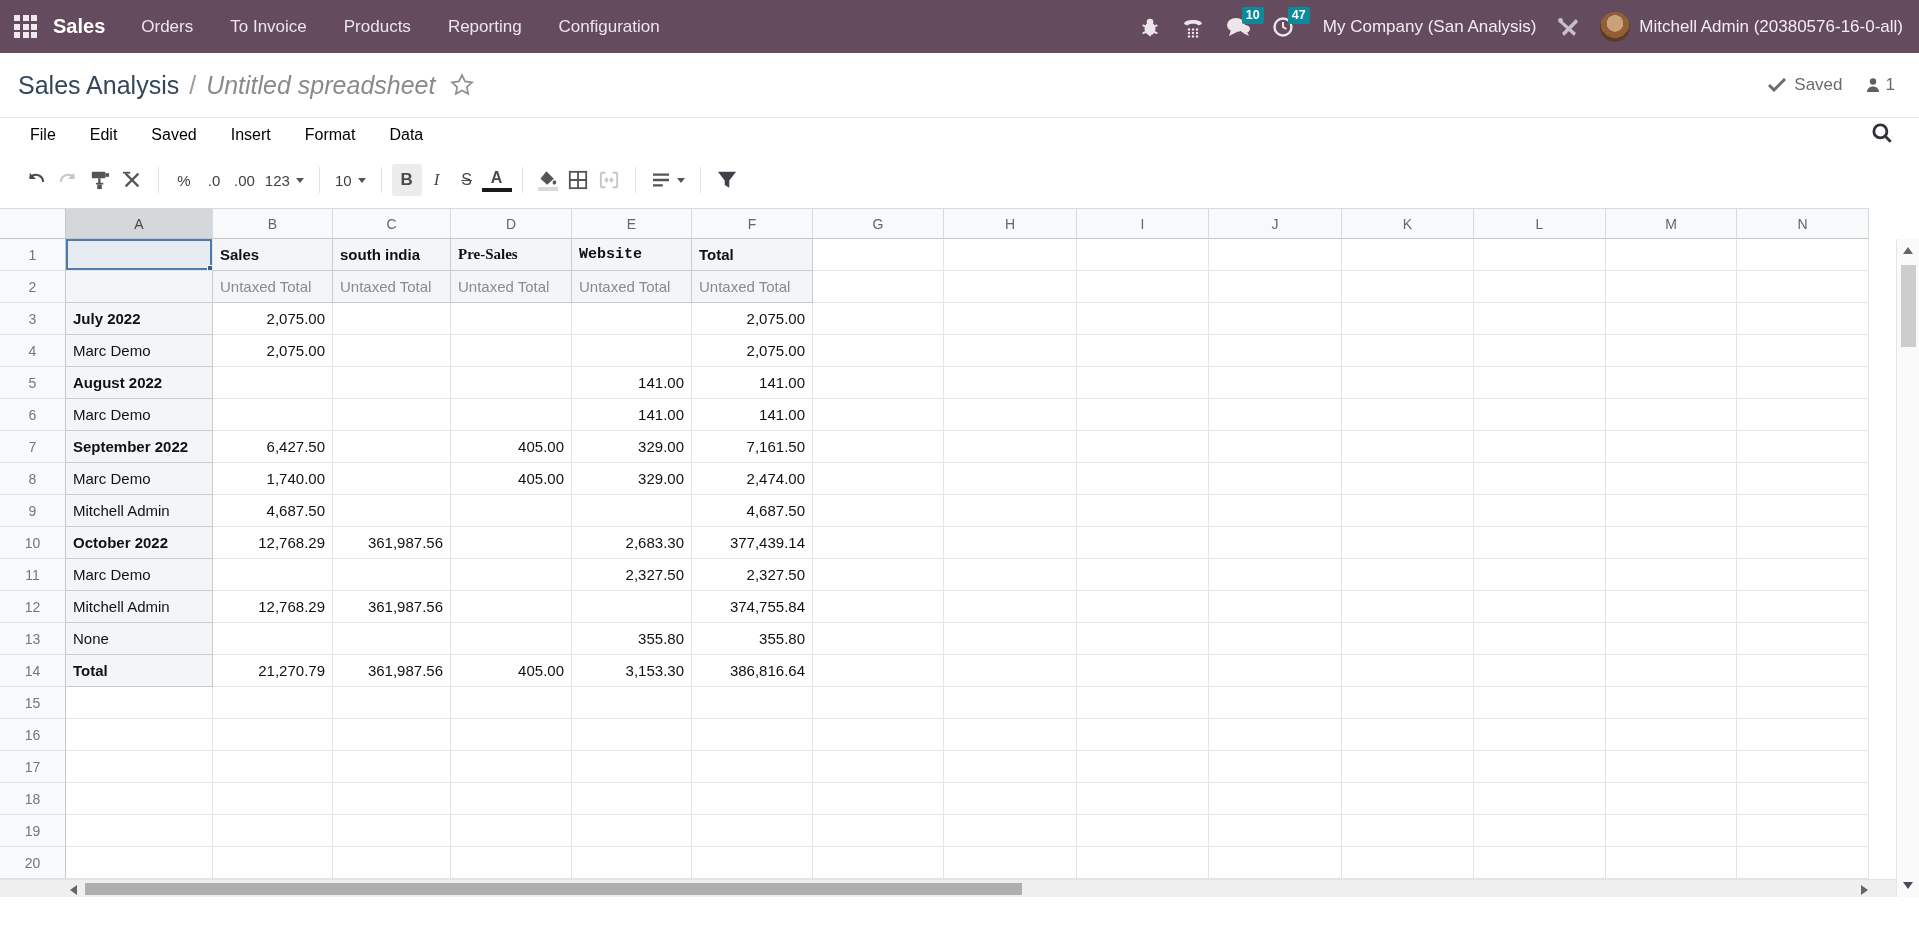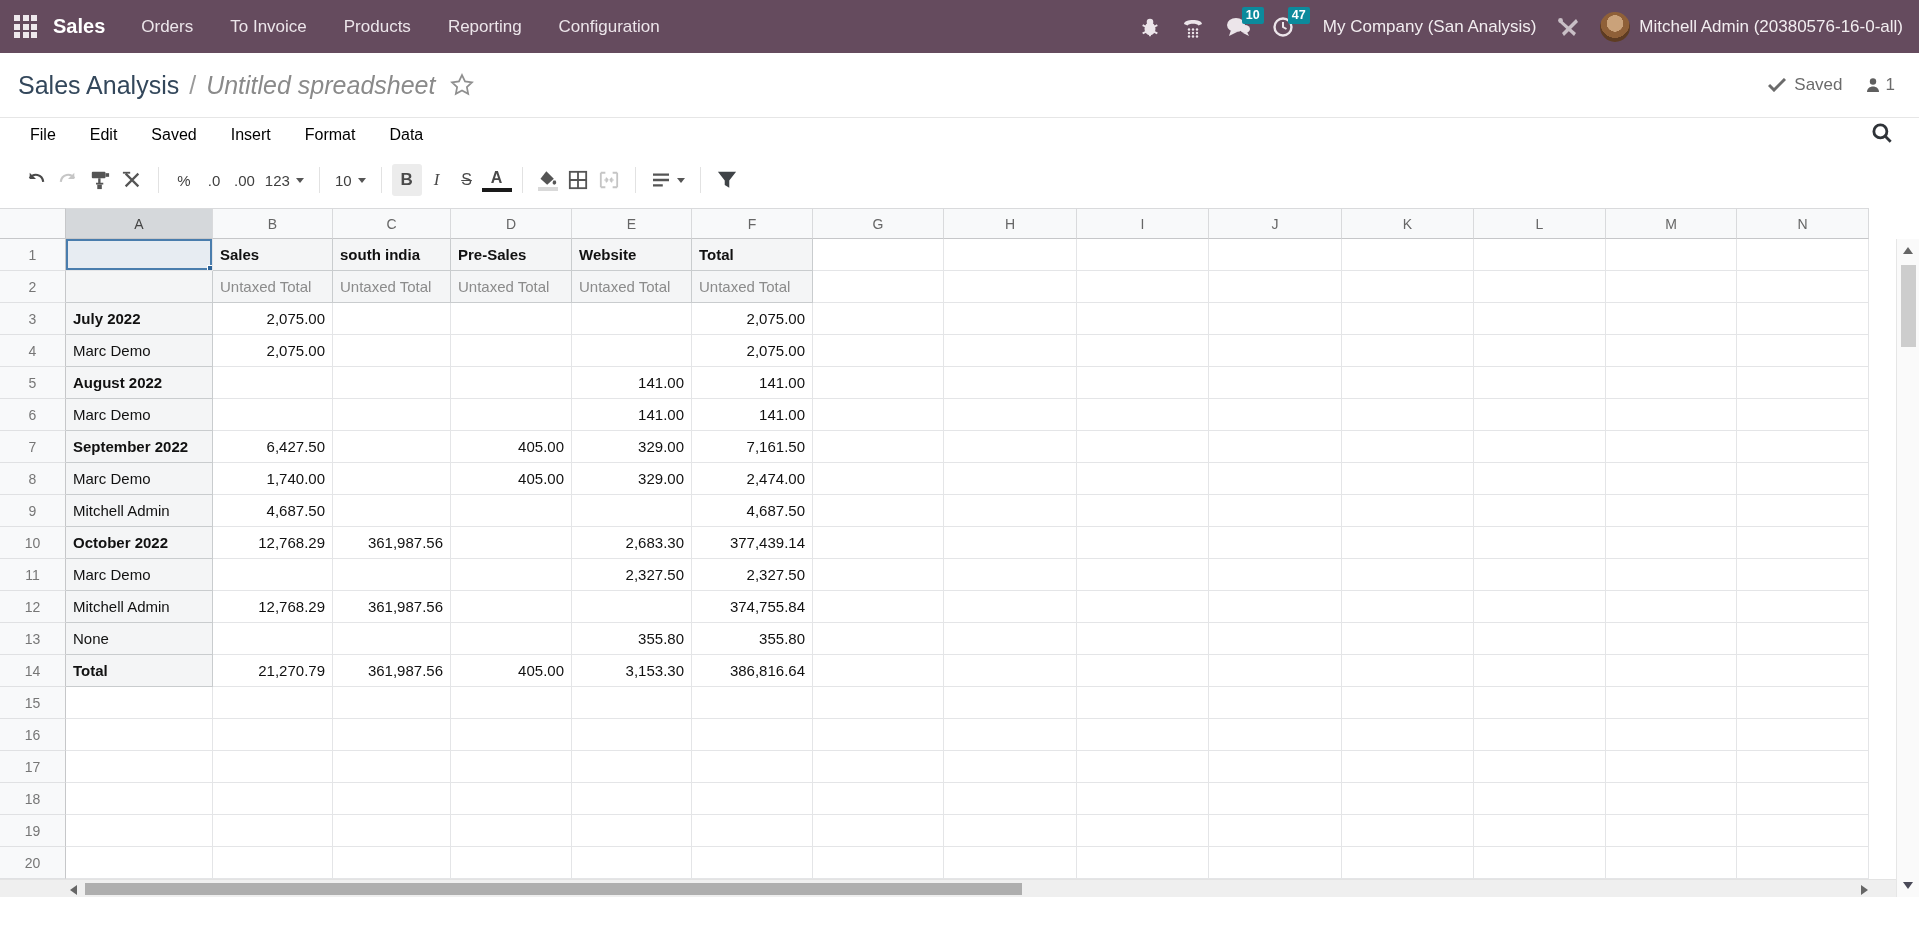--- a/index.html
+++ b/index.html
@@ -332,22 +332,22 @@
         <div class="colh" style="width: 131px;">M</div>
         <div class="colh" style="width: 132px;">N</div>
       </div>
       <div class="g-row">
         <div class="gut">1</div>
         <div class="cell selcell" style="width: 147px;">
           <span class="handle"></span>
         </div>
         <div class="cell ph b" style="width: 120px;">Sales</div>
         <div class="cell ph b" style="width: 118px;">south india</div>
-        <div class="cell ph b" style="width: 121px;">Pre-Sales</div>
-        <div class="cell ph b" style="width: 120px;">Website</div>
+        <div class="cell ph b" style="width: 121px; font-family: Liberation Serif, serif;">Pre-Sales</div>
+        <div class="cell ph b" style="width: 120px; font-family: Liberation Mono, monospace;">Website</div>
         <div class="cell ph b" style="width: 121px;">Total</div>
         <div class="cell" style="width: 131px;"></div>
         <div class="cell" style="width: 133px;"></div>
         <div class="cell" style="width: 132px;"></div>
         <div class="cell" style="width: 133px;"></div>
         <div class="cell" style="width: 132px;"></div>
         <div class="cell" style="width: 132px;"></div>
         <div class="cell" style="width: 131px;"></div>
         <div class="cell" style="width: 132px;"></div>
       </div>

